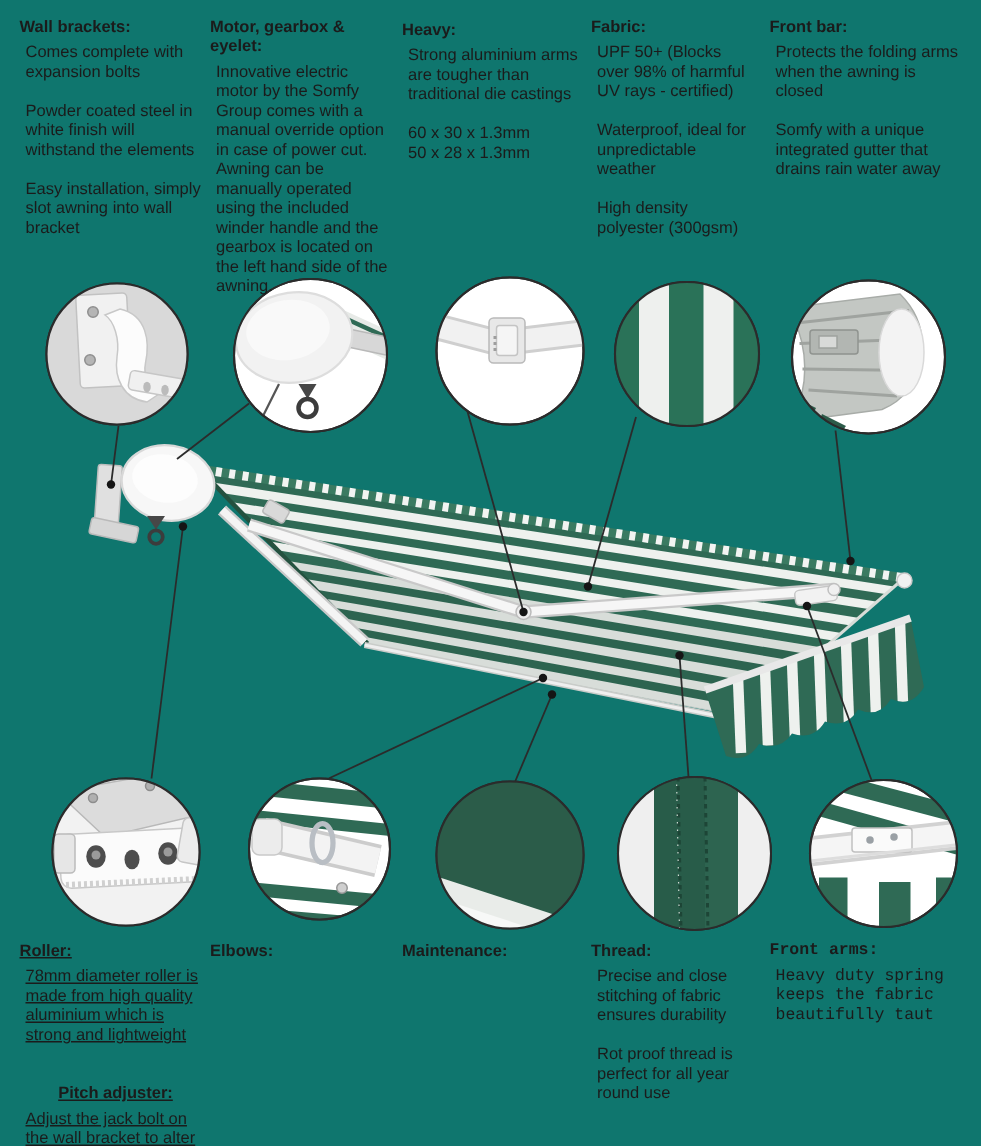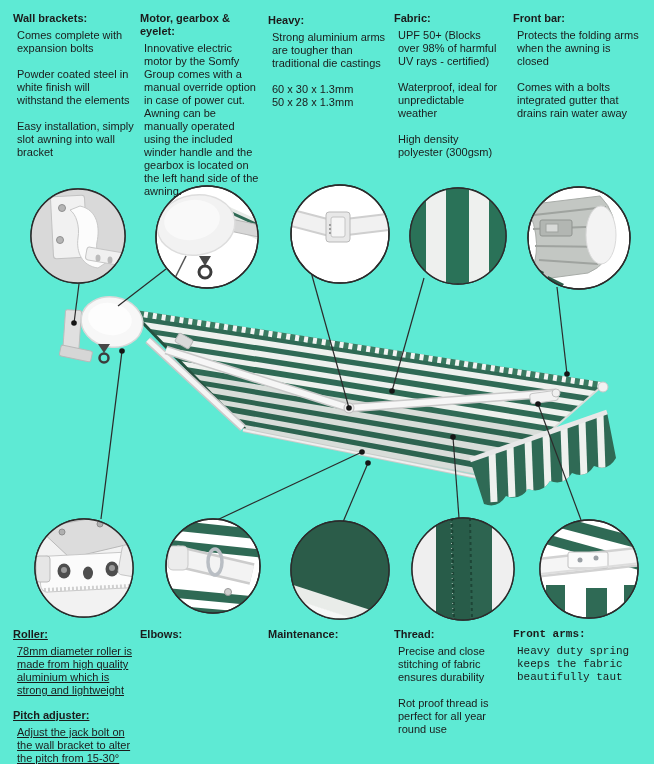--- a/index.html
+++ b/index.html
@@ -1,22 +1,22 @@
 <!DOCTYPE html>
 <html><head>
 <meta charset="utf-8">
 <style>
   html,body{margin:0;padding:0;background:#ffffff;}
-  .canvas{position:relative;width:654px;height:764px;background:#5eead4;overflow:hidden;
+  .canvas{position:relative;width:654px;height:764px;background:#0f766e;overflow:hidden;
           font-family:"Liberation Sans",sans-serif;color:#1b1b1b;}
   .diagram-svg{position:absolute;left:0;top:0;width:654px;height:764px;}
   .feature{position:absolute;font-size:11px;line-height:13px;}
   .feature h3{margin:0;font-size:11px;font-weight:bold;line-height:13px;}
   .feature p{margin:4px;white-space:pre-line;}
-  .feature h3.second{margin-top:12px;}
+  .feature h3.second{margin-top:26px;text-align:center;}
   
   .ft1{left:13px;top:12px;width:127px;}
   .ft2{left:140px;top:12px;width:127px;}
   .ft3{left:268px;top:14px;width:122px;}
   .ft4{left:394px;top:12px;width:112px;}
   .ft5{left:513px;top:12px;width:136px;}
   
   .fb1{left:13px;top:628px;width:128px;text-decoration:underline;}
   .fb2{left:140px;top:628px;width:127px;}
   .fb3{left:268px;top:628px;width:122px;}
@@ -340,21 +340,21 @@
     <p>UPF 50+ (Blocks over 98% of harmful UV rays - certified)
 
 Waterproof, ideal for unpredictable weather
 
 High density polyester (300gsm)</p>
   </div>
   <div class="feature ft5">
     <h3>Front bar:</h3>
     <p>Protects the folding arms when the awning is closed
 
-Comes with a bolts integrated gutter that drains rain water away</p>
+Somfy with a unique integrated gutter that drains rain water away</p>
   </div>
 
   <div class="feature fb1">
     <h3>Roller:</h3>
     <p>78mm diameter roller is made from high quality aluminium which is strong and lightweight</p>
     <h3 class="second">Pitch adjuster:</h3>
     <p>Adjust the jack bolt on the wall bracket to alter the pitch from 15-30°</p>
   </div>
   <div class="feature fb2">
     <h3>Elbows:</h3>

